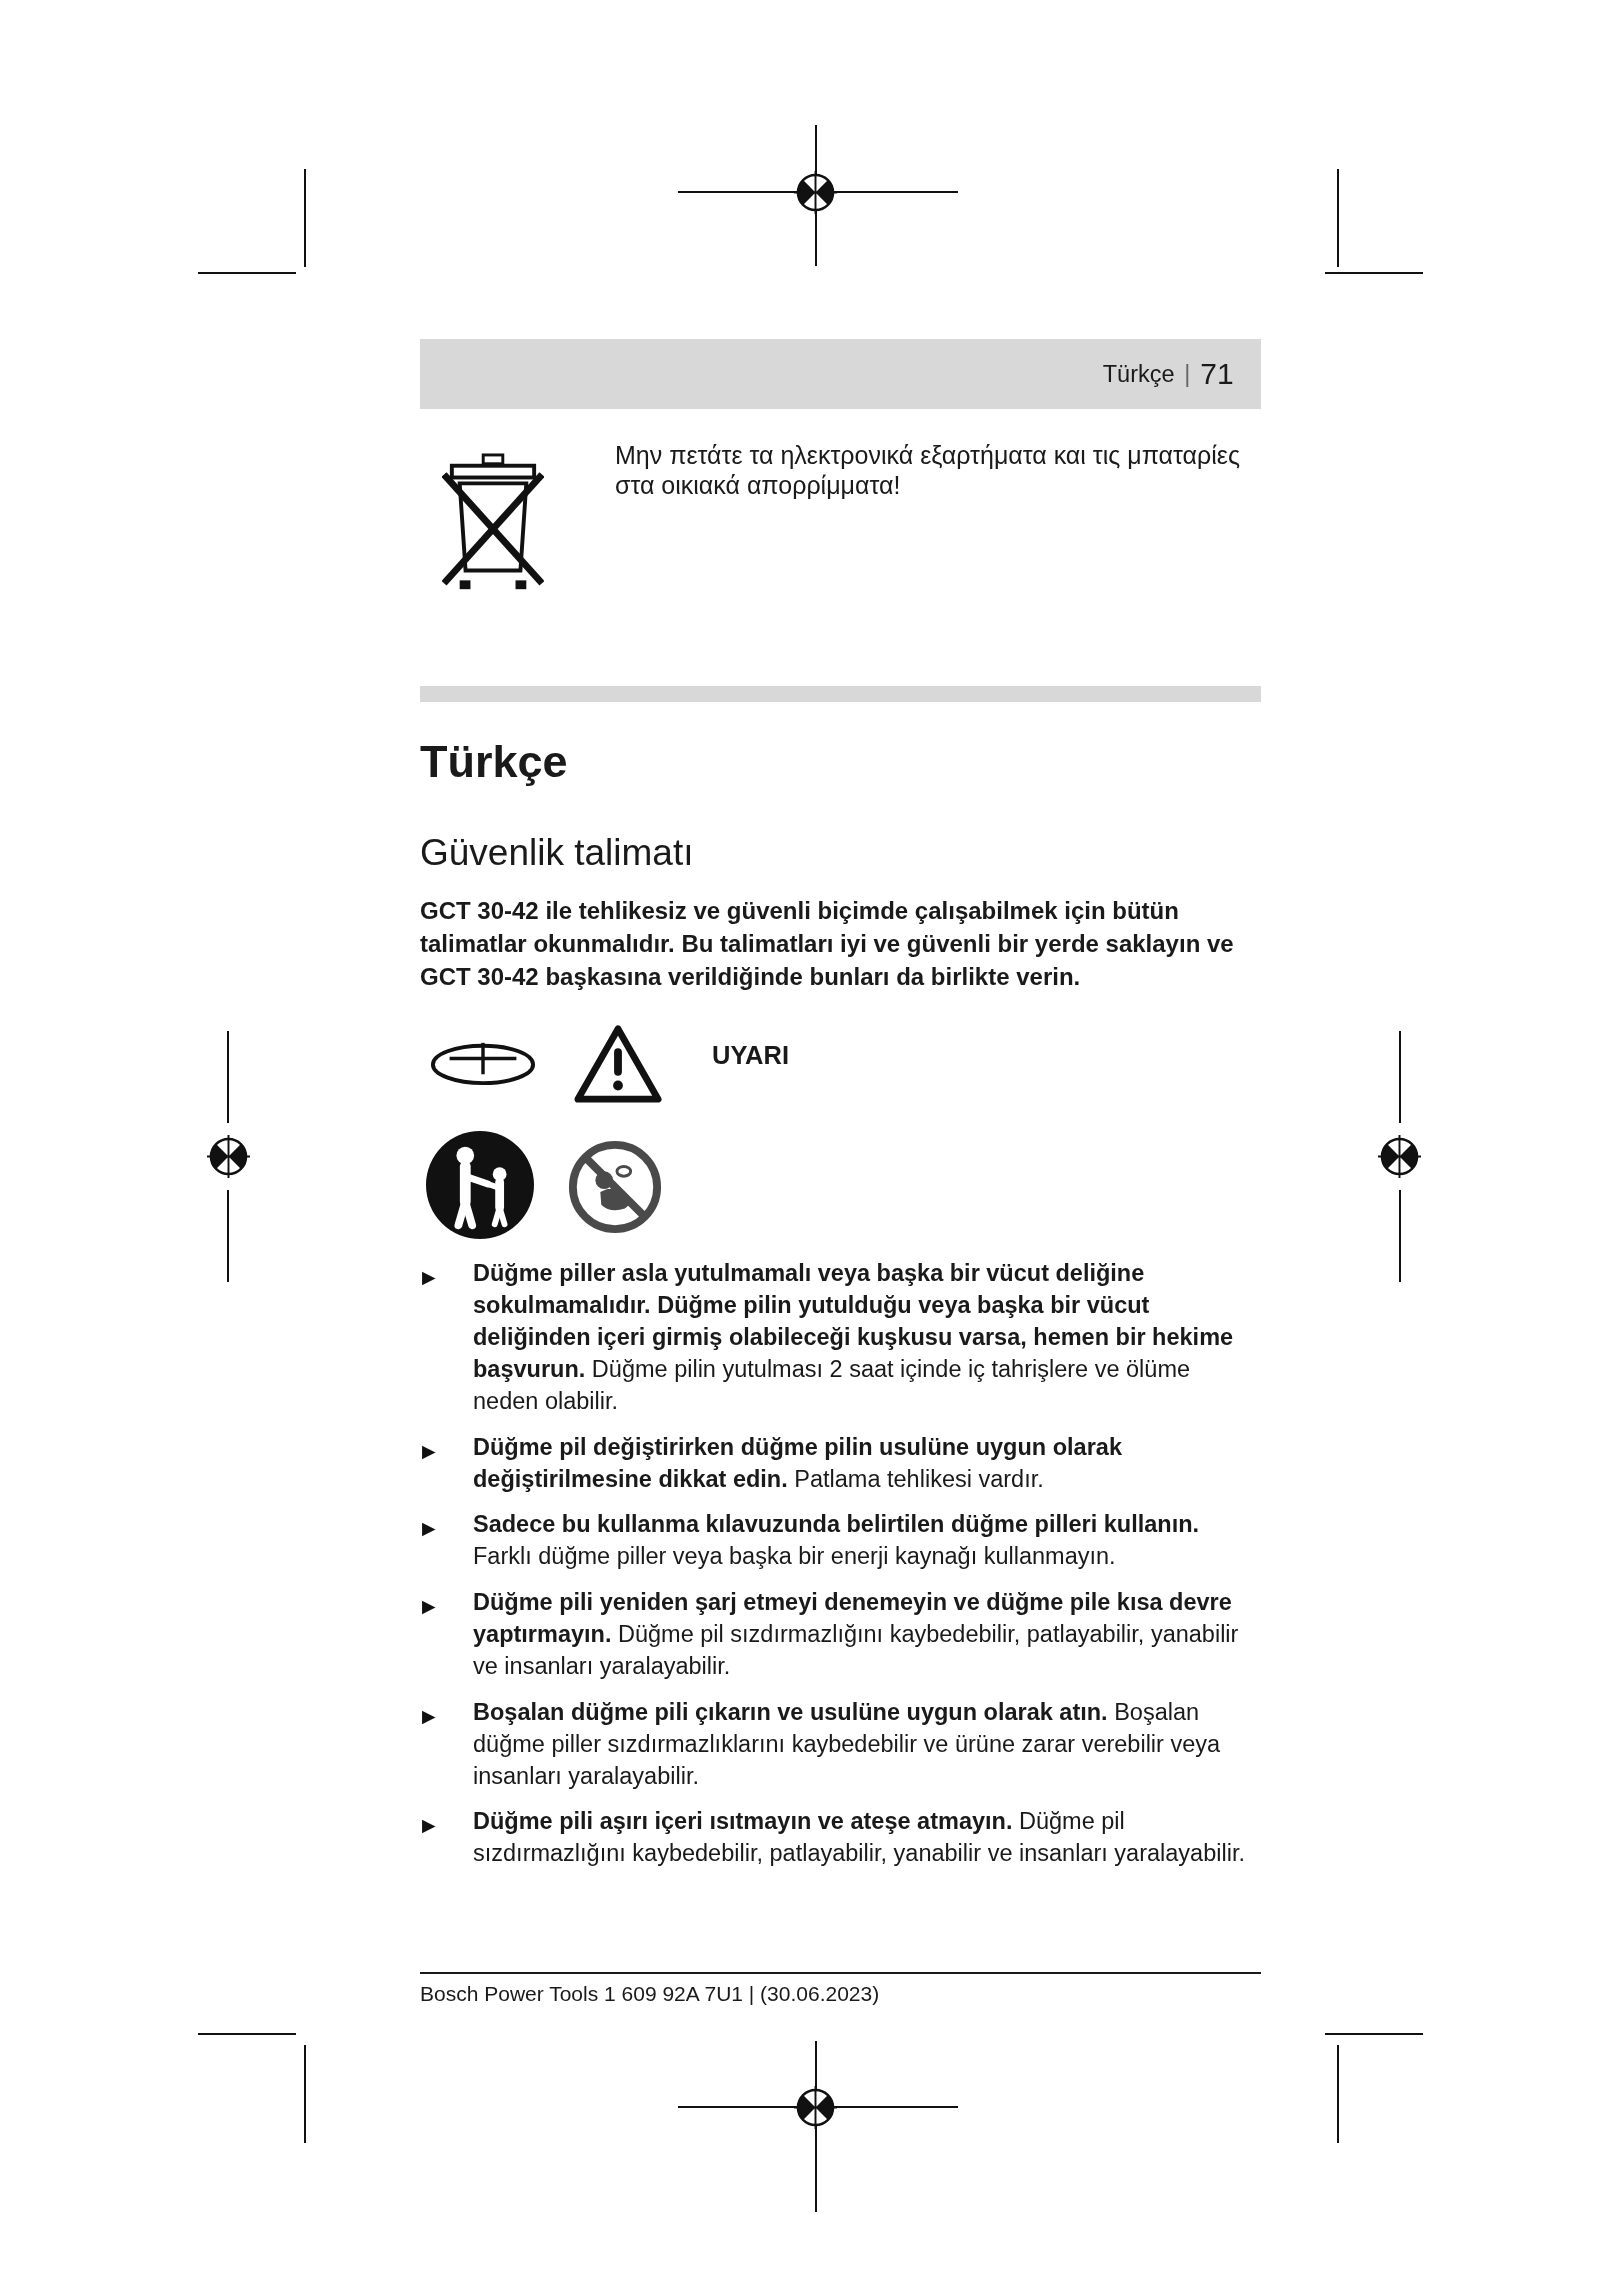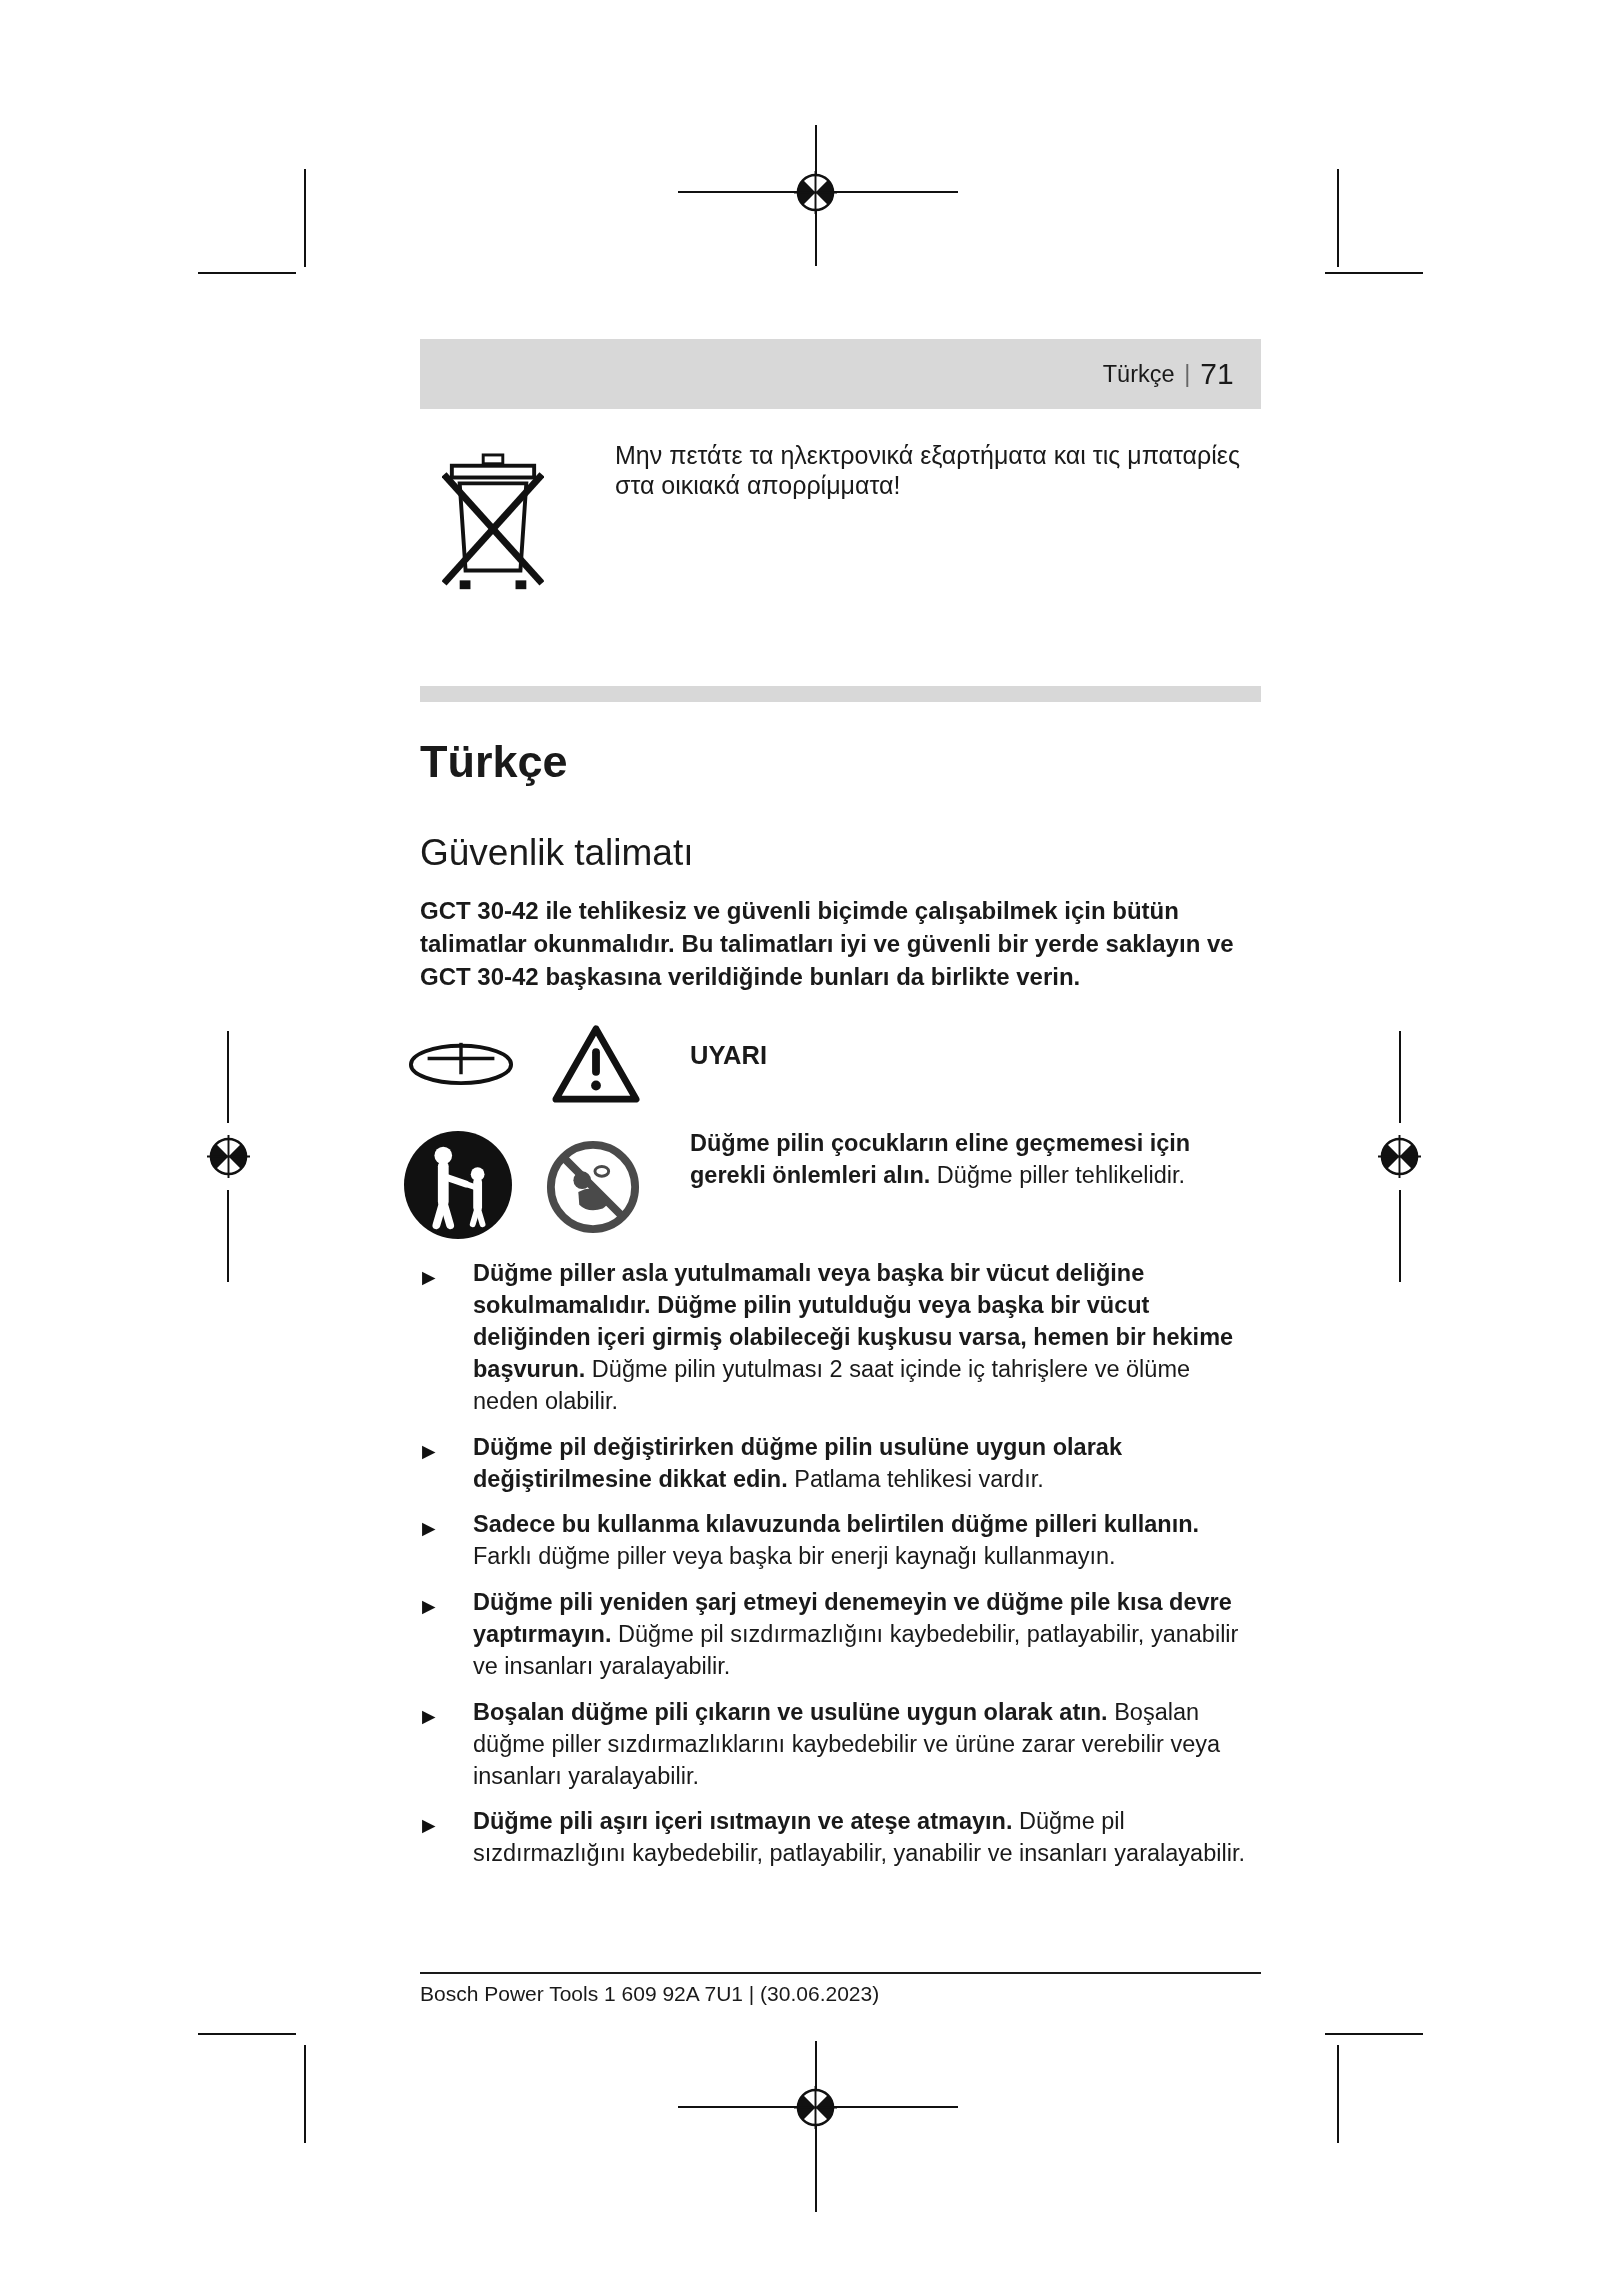--- a/index.html
+++ b/index.html
@@ -35,21 +35,21 @@
 
   .h1 { position: absolute; left: 420px; top: 737px; font-size: 45px; font-weight: bold; line-height: 1.1; }
   .h2 { position: absolute; left: 420px; top: 833px; font-size: 37px; font-weight: normal; line-height: 1.1; }
 
   .intro {
     position: absolute; left: 420px; top: 894px; width: 815px;
     font-size: 24px; font-weight: bold; line-height: 33px;
   }
 
   
-  .warn { position: absolute; left: 398px; top: 1019px; width: 841px; height: 237px; }
+  .warn { position: absolute; left: 420px; top: 1019px; width: 841px; height: 237px; }
   .btncell  { position: absolute; left: 7.8px;   top: 13.7px; }
   .tri      { position: absolute; left: 151px; top: 2px; }
   .uyari    { position: absolute; left: 292px; top: 21.6px; font-size: 25.5px; font-weight: bold; }
   .circ1    { position: absolute; left: 5.9px;   top: 112px; }
   .circ2    { position: absolute; left: 147px; top: 120px; }
   .warntext { position: absolute; left: 292px; top: 108px; width: 564px; font-size: 23.5px; line-height: 32px; }
 
   .b { font-weight: bold; }
 
   
@@ -165,23 +165,20 @@
     <line x1="75" y1="78" x2="80" y2="95" stroke="#fff" stroke-width="6" stroke-linecap="round"></line>
     <line x1="75" y1="58" x2="63" y2="54" stroke="#fff" stroke-width="6" stroke-linecap="round"></line>
   </svg>
   <svg class="circ2" width="96" height="96" viewBox="0 0 98 98">
     <circle cx="49" cy="49" r="43" fill="none" stroke="#4a4a4a" stroke-width="8"></circle>
     <circle cx="38" cy="42" r="9" fill="#4a4a4a"></circle>
     <path d="M34 54 Q50 46 61 57 Q68 65 59 71 Q44 76 35 67 Z" fill="#4a4a4a"></path>
     <ellipse cx="58" cy="33" rx="7" ry="5" fill="none" stroke="#4a4a4a" stroke-width="3"></ellipse>
     <line x1="19" y1="19" x2="79" y2="79" stroke="#4a4a4a" stroke-width="8"></line>
   </svg>
-  <div class="warntext">
-    <span class="b">Düğme pilin çocukların eline geçmemesi için gerekli önlemleri alın.</span><span> Düğme piller tehlikelidir.</span>
-  </div>
 </div>
 
 <div class="bullets">
   <div class="li">
     <span class="bullet-arrow">▶</span>
     <span class="b">Düğme piller asla yutulmamalı veya başka bir vücut deliğine sokulmamalıdır. Düğme pilin yutulduğu veya başka bir vücut deliğinden içeri girmiş olabileceği kuşkusu varsa, hemen bir hekime başvurun.</span><span> Düğme pilin yutulması 2 saat içinde iç tahrişlere ve ölüme neden olabilir.</span>
   </div>
   <div class="li">
     <span class="bullet-arrow">▶</span>
     <span class="b">Düğme pil değiştirirken düğme pilin usulüne uygun olarak değiştirilmesine dikkat edin.</span><span> Patlama tehlikesi vardır.</span>

